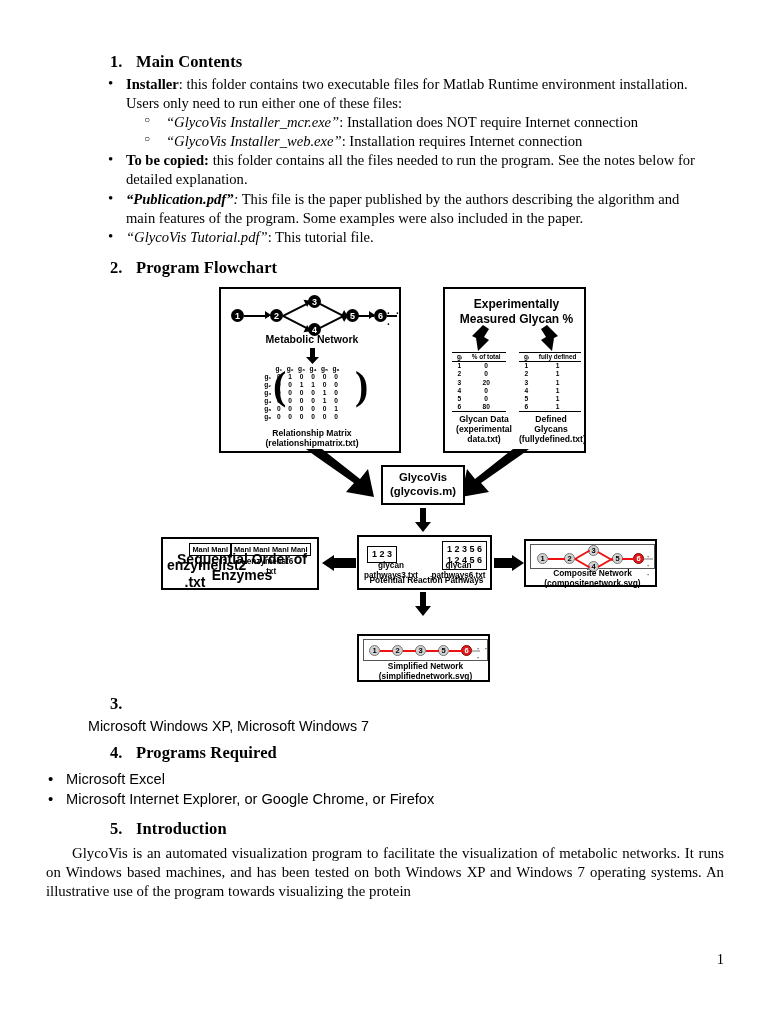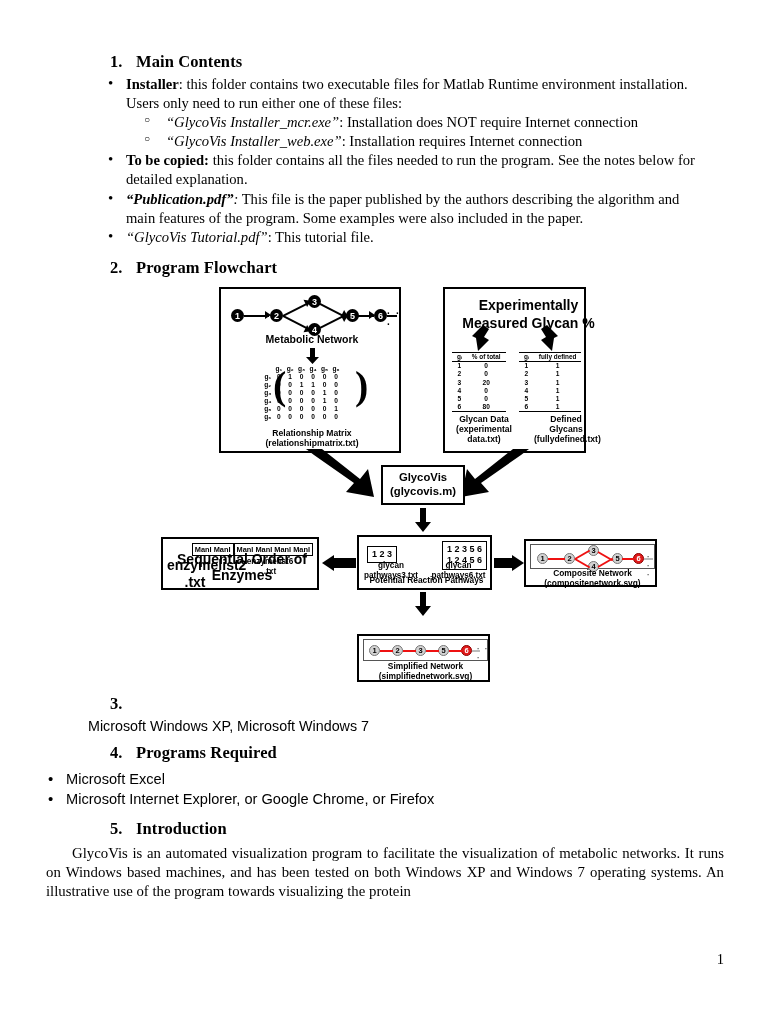--- a/index.html
+++ b/index.html
@@ -274,21 +274,21 @@
             </table>
         </div>
       </div>
       <div class="caption" style="position:absolute; top:140px; left:0; width:182px; font-size:8.6px;">
         <div>Relationship Matrix</div>
         <div>(relationshipmatrix.txt)</div>
       </div>
     </div>
 
     <div class="fbox thick" style="left:443px; top:6px; width:143px; height:166px;">
-      <div class="caption" style="position:absolute; top:8px; left:12px; width:143px; font-size:14px; line-height:1.25;">
+      <div class="caption" style="position:absolute; top:8px; left:0; width:143px; font-size:12px; line-height:1.25;">
         <div>Experimentally</div>
         <div>Measured Glycan %</div>
       </div>
 
       <svg style="position:absolute; left:26px; top:36px;" width="24" height="26" viewBox="0 0 24 26">
         <polygon points="12,0 18,4 13,12 18,15 7,26 5,13 1,11" fill="#000"></polygon>
       </svg>
       <svg style="position:absolute; left:90px; top:36px;" width="24" height="26" viewBox="0 0 24 26">
         <polygon points="12,0 6,4 11,12 6,15 17,26 19,13 23,11" fill="#000"></polygon>
       </svg>
@@ -359,21 +359,21 @@
           <tr>
                 <td>5</td>
                 <td>1</td>
               </tr>
           <tr class="last">
                 <td>6</td>
                 <td>1</td>
               </tr>
         </tbody>
           </table>
-        <div class="caption" style="font-size:8.6px; width:64px; margin-top:3px; line-height:1.16;margin-left:15px;">
+        <div class="caption" style="font-size:8.6px; width:64px; margin-top:3px; line-height:1.16;">
           <div>Defined Glycans</div>
           <div>(fullydefined.txt)</div>
         </div>
       </div>
     </div>
 
     <svg style="position:absolute; left:300px; top:168px;" width="80" height="52" viewBox="0 0 80 52">
       <polygon points="6,0 22,0 60,30 68,20 74,48 46,43 54,34 14,6" fill="#000"></polygon>
     </svg>
     <svg style="position:absolute; left:455px; top:168px;" width="80" height="52" viewBox="0 0 80 52">
@@ -385,21 +385,21 @@
         <div>GlycoVis</div>
         <div>(glycovis.m)</div>
       </div>
     </div>
 
     <svg style="position:absolute; left:414px; top:227px;" width="18" height="24" viewBox="0 0 18 24">
       <polygon points="6,0 12,0 12,14 17,14 9,24 1,14 6,14" fill="#000"></polygon>
     </svg>
 
     <div class="fbox thick" style="left:161px; top:256px; width:158px; height:53px;">
-      <div style="position:absolute; left:0; top:4px; width:150px; display:flex; justify-content:flex-end;">
+      <div style="position:absolute; left:12px; top:4px; width:150px; display:flex; justify-content:center;">
         <span class="enzcell">ManI ManI</span>
         <span class="enzcell">ManI ManI ManI ManI</span>
       </div>
       <div style="position:absolute; left:4px; top:18px; width:150px; display:flex;">
         <div class="caption" style="width:56px; font-size:14px; line-height:1.2;">
           <div>enzymelist2</div>
           <div>.txt</div>
         </div>
         <div class="caption" style="width:94px; font-size:8.2px; line-height:1.2;">
           <div>enzymelist6</div>

